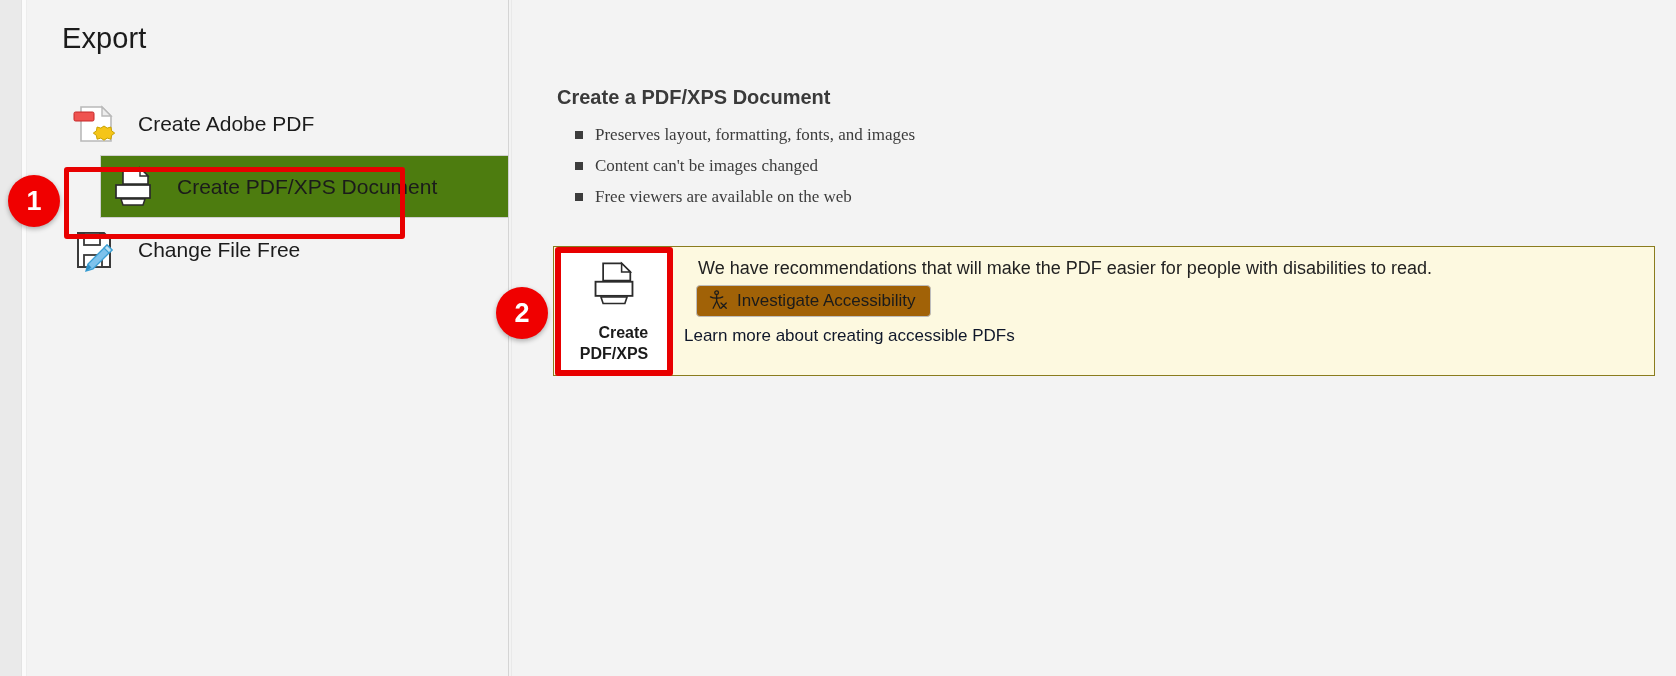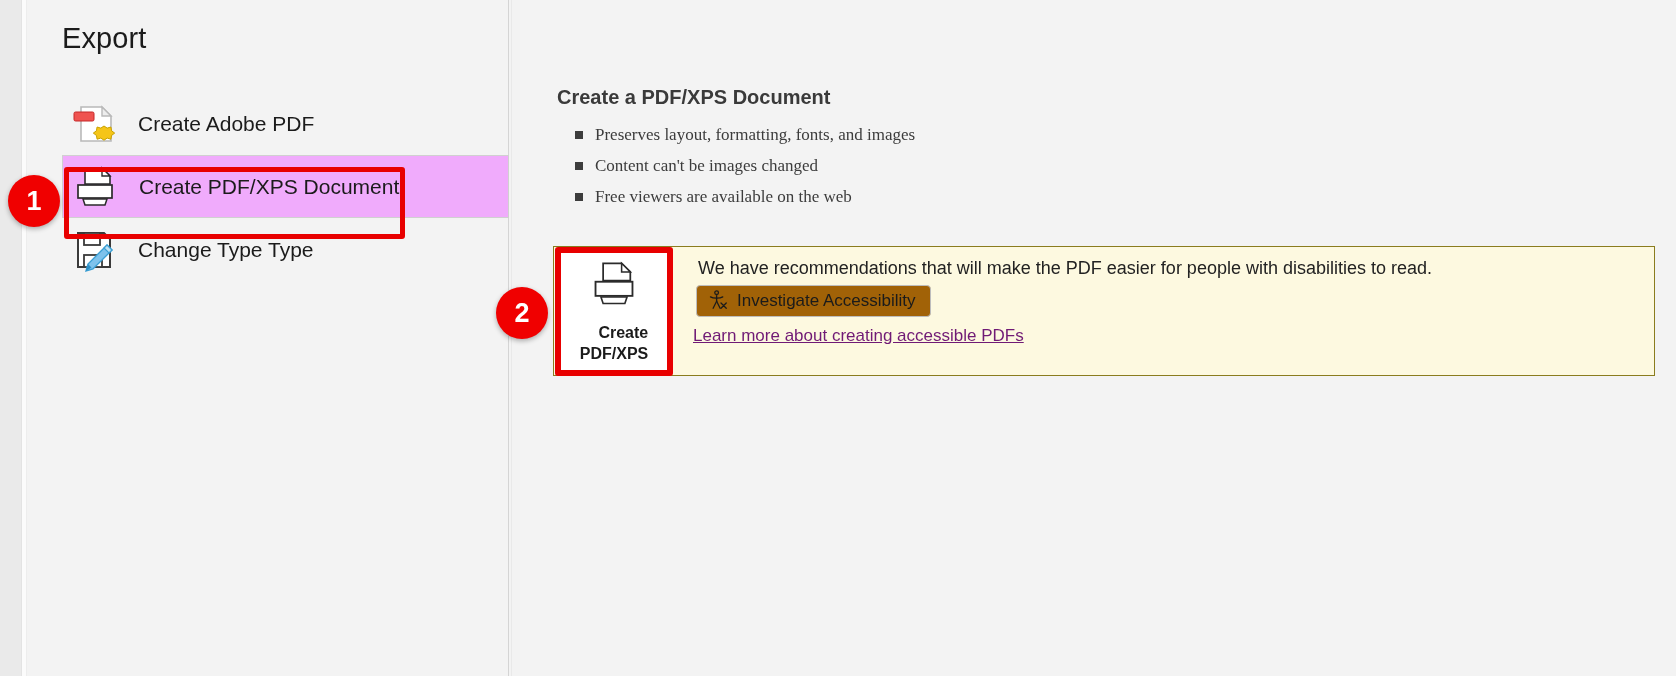--- a/index.html
+++ b/index.html
@@ -48,22 +48,23 @@
     width: 447px;
   }
   .cmd-item {
     position: relative;
     height: 63px;
     display: flex;
     align-items: center;
     box-sizing: border-box;
   }
   .cmd-item.selected {
-    background: #f0abfc;
+    background: #4d7c0f;
     border: 1px solid #d0d0d0;
+    margin-left: 38px;
   }
   .cmd-icon {
     width: 64px;
     height: 56px;
     flex: 0 0 64px;
     display: flex;
     align-items: center;
     justify-content: center;
   }
   .cmd-label {
@@ -151,24 +152,23 @@
     cursor: pointer;
   }
   .investigate-btn .lbl {
     font-size: 17px;
     color: #1b1b1b;
     margin-left: 9px;
     white-space: nowrap;
   }
   .banner-link {
     position: absolute;
-    left: 139px; top: 79px;
+    left: 130px; top: 79px;
     font-size: 17px;
-    color: #701a75;
-    text-decoration: underline;
+    color: #0f172a;
     cursor: pointer;
     white-space: nowrap;
   }
 
   
   .create-btn {
     position: absolute;
     left: 560px; top: 252px;
     width: 108px; height: 119px;
     background: #ffffff;
@@ -257,21 +257,21 @@
     <span class="cmd-icon">
       <svg width="46" height="46" viewBox="0 0 46 46">
         <path d="M7 6 H33 L39 12 V40 H7 Z" fill="#ffffff" stroke="#3a3a3a" stroke-width="2"></path>
         <rect x="13" y="6" width="16" height="12" fill="#ffffff" stroke="#3a3a3a" stroke-width="1.8"></rect>
         <rect x="13" y="28" width="18" height="12" fill="#ffffff" stroke="#3a3a3a" stroke-width="1.8"></rect>
         <path d="M36 18 L41 23 L22 42 L15 44 L17 37 Z" fill="#7ec2ec" stroke="#3a9fd4" stroke-width="1.4"></path>
         <path d="M36 18 L41 23 L38 26 L33 21 Z" fill="#bfe2f5" stroke="#3a9fd4" stroke-width="1.2"></path>
         <path d="M15 44 L17 37 L20.5 40.5 Z" fill="#2e8fc6"></path>
       </svg>
     </span>
-    <span class="cmd-label">Change Type Type</span>
+    <span class="cmd-label">Change File Free</span>
   </div>
 
 </div>
 
 <div class="right-pane">
   <div class="section-heading">Create a PDF/XPS Document</div>
   <ul class="bullets">
     <li><span class="sq"></span><span>Preserves layout, formatting, fonts, and images</span></li>
     <li><span class="sq"></span><span>Content can't be images changed</span></li>
     <li><span class="sq"></span><span>Free viewers are available on the web</span></li>

